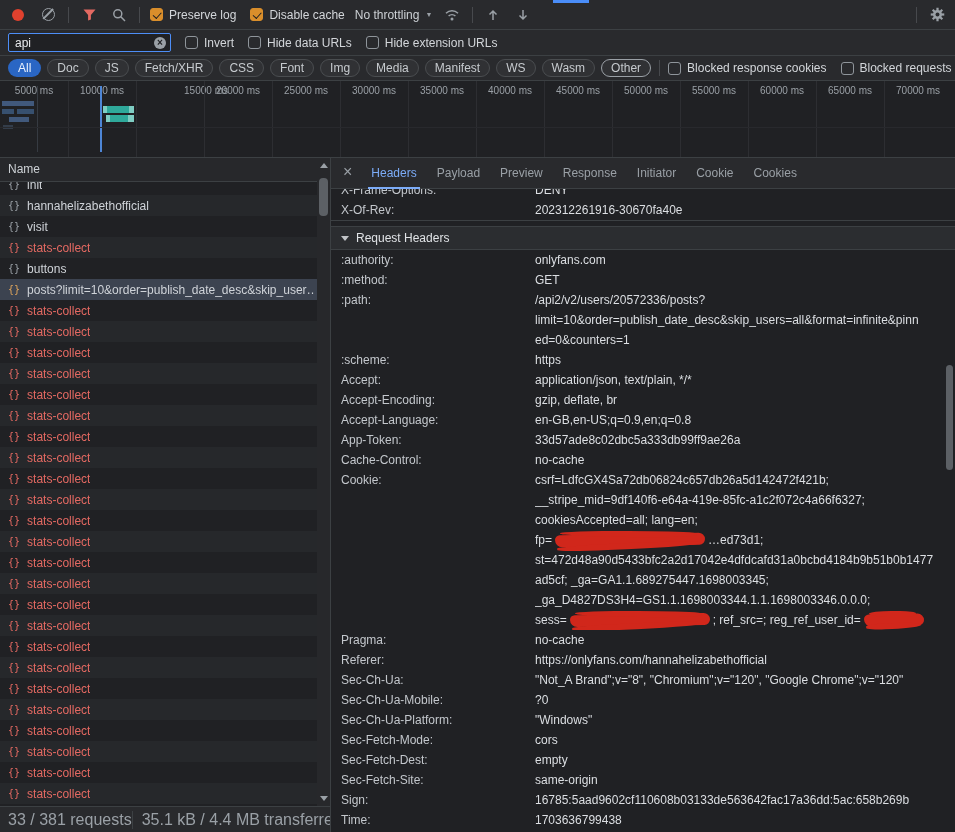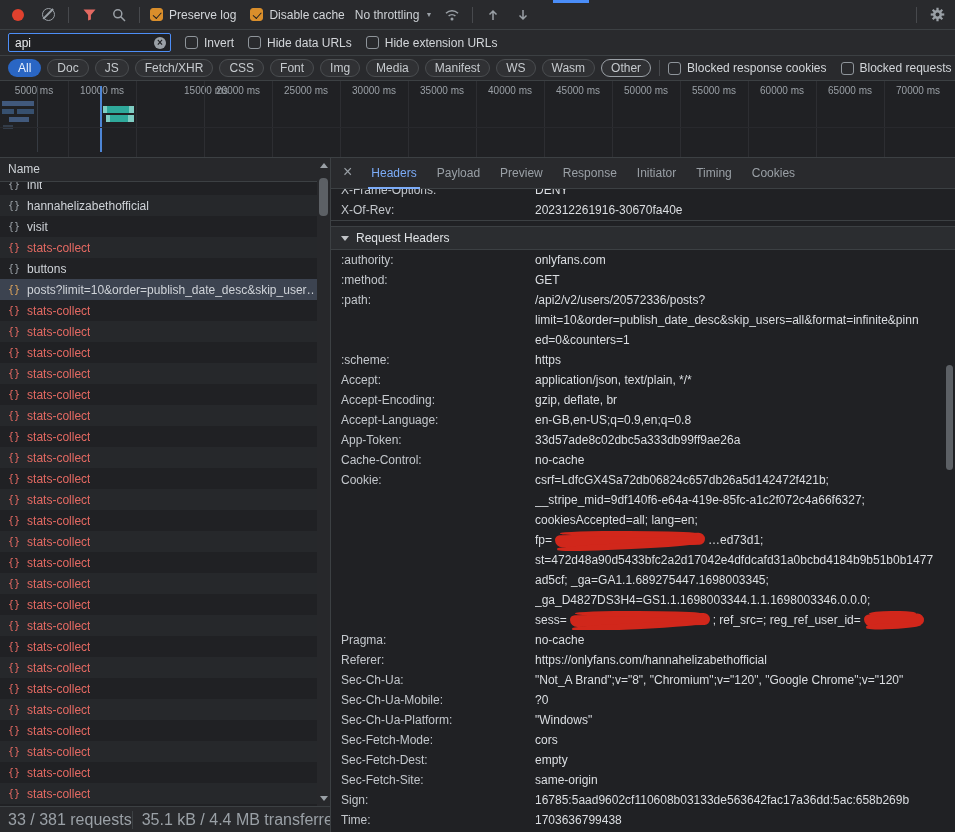--- a/index.html
+++ b/index.html
@@ -410,21 +410,21 @@
     </div>
 
     <div class="details">
       <div class="tabs-bar">
         <span class="close-x">×</span>
       <span class="tab active">Headers</span>
           <span class="tab">Payload</span>
           <span class="tab">Preview</span>
           <span class="tab">Response</span>
           <span class="tab">Initiator</span>
-          <span class="tab">Timing</span>
+          <span class="tab">Cookie</span>
           <span class="tab">Cookies</span>
         </div>
       <div class="hdr-content">
           <div class="hdr-row clipped">
             <span class="hdr-name">X-Frame-Options:</span>
             <div class="hdr-value">
               <div class="hdr-line"><span>DENY</span></div>
             </div>
           </div>
           <div class="hdr-row with-sep">

